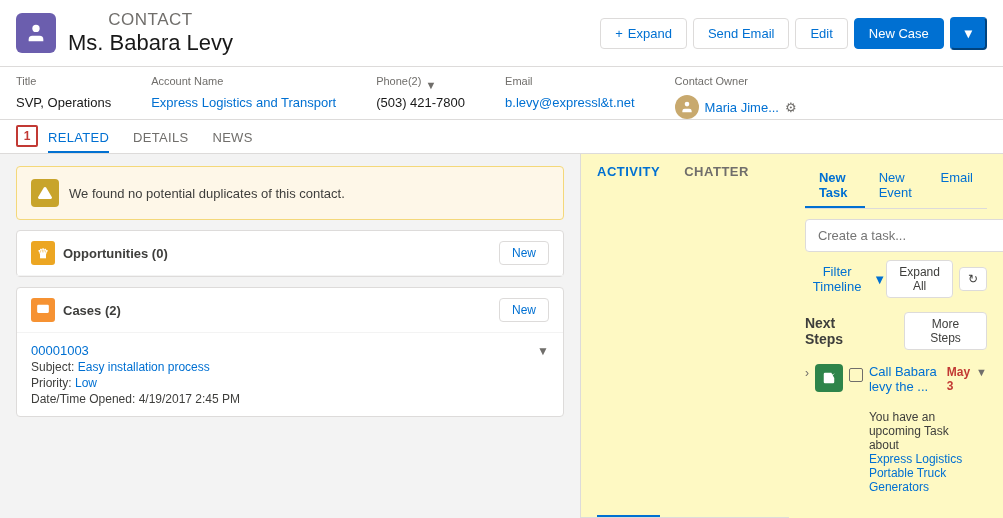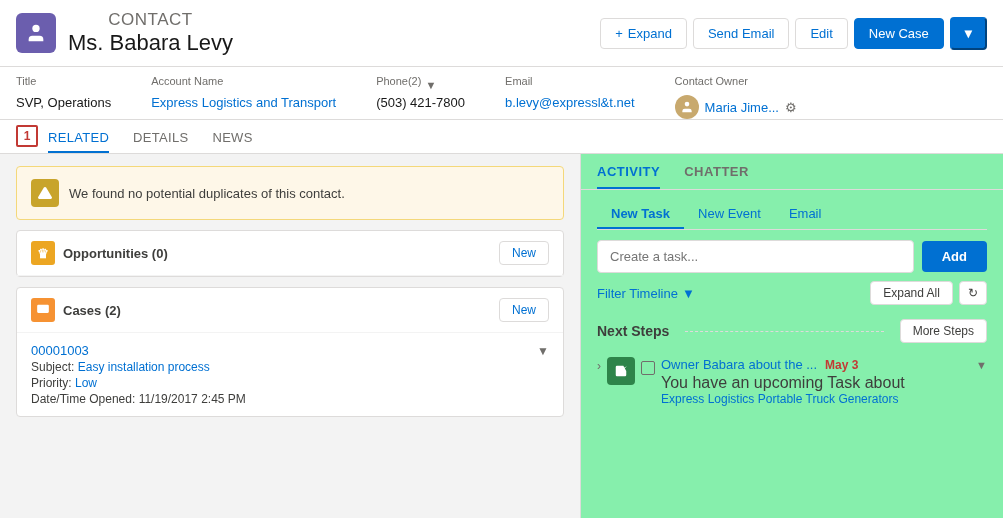--- a/index.html
+++ b/index.html
@@ -160,24 +160,24 @@
     .left-panel {
       flex: 0 0 580px;
       padding: 12px 16px;
       overflow-y: auto;
       display: flex;
       flex-direction: column;
       gap: 10px;
     }
     .right-panel {
       flex: 1;
-      background: #86efac;
+      background: #fef9c3;
       border-left: 1px solid #dddbda;
       display: flex;
-      flex-direction: column;
+      flex-direction: row;
       overflow: hidden;
     }
     
     .duplicate-notice {
       background: #fef7e8;
       border: 1px solid #f4d87a;
       border-radius: 4px;
       padding: 12px 14px;
       display: flex;
       align-items: center;
@@ -411,21 +411,21 @@
       display: flex;
       align-items: center;
       gap: 8px;
     }
     .task-title-link { color: #0070d2; font-size: 13px; cursor: pointer; }
     .task-date-badge {
       color: #c23934;
       font-size: 12px;
       font-weight: 600;
     }
-    .task-subtitle { font-size: 16px; color: #3e3e3c; margin-top: 2px; }
+    .task-subtitle { font-size: 12px; color: #3e3e3c; margin-top: 16px; }
     .task-subtitle-link { color: #0070d2; font-size: 12px; cursor: pointer; }
     .task-dropdown { font-size: 11px; color: #706e6b; margin-top: 2px; cursor: pointer; }
     .phone-row {
       display: flex;
       align-items: center;
       gap: 4px;
     }
     .phone-dropdown-icon { font-size: 11px; color: #706e6b; cursor: pointer; }
   </style>
 </head>
@@ -552,21 +552,21 @@
             <span class="case-detail-link">Easy installation process</span>
           </div>
           <div class="case-detail">
             <span>Priority:</span>
             <span> </span>
             <span class="case-detail-link">Low</span>
           </div>
           <div class="case-detail">
             <span>Date/Time Opened:</span>
             <span> </span>
-            <span>11/19/2017 2:45 PM</span>
+            <span>4/19/2017 2:45 PM</span>
           </div>
         </div>
       </div>
 
     </div>
 
     <div class="right-panel">
       <div class="right-tabs">
         <div class="right-tab active">ACTIVITY</div>
         <div class="right-tab">CHATTER</div>
@@ -608,21 +608,21 @@
           <span class="chevron-right">›</span>
           <div class="task-icon-box">
             <svg width="14" height="14" viewBox="0 0 24 24" fill="white">
               <path d="M9 11l3 3L22 4"></path>
               <path d="M21 12v7a2 2 0 0 1-2 2H5a2 2 0 0 1-2-2V5a2 2 0 0 1 2-2h11"></path>
             </svg>
           </div>
           <div class="task-checkbox"></div>
           <div class="task-info">
             <div class="task-title-row">
-              <span class="task-title-link">Owner Babara about the ...</span>
+              <span class="task-title-link">Call Babara levy the ...</span>
               <span class="task-date-badge">May 3</span>
             </div>
             <div class="task-subtitle">
               <span>You have an upcoming Task about</span>
             </div>
             <div class="task-subtitle-link">Express Logistics Portable Truck Generators</div>
           </div>
           <span class="task-dropdown">▼</span>
         </div>
 

